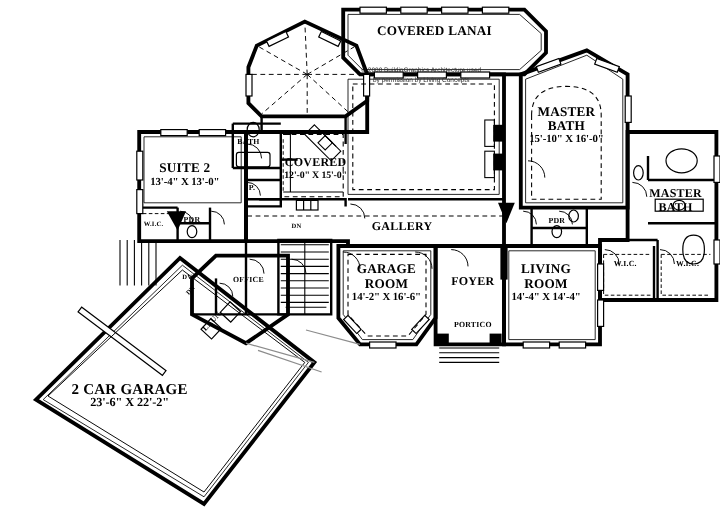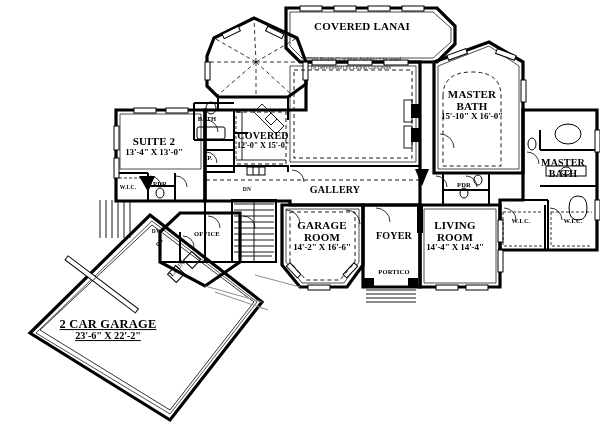--- a/index.html
+++ b/index.html
@@ -35,21 +35,21 @@
     display: block;
     font-weight: bold;
     letter-spacing: 0.2px;
   }
   .room-label .dim {
     display: block;
     font-weight: bold;
     font-size: 0.82em;
     letter-spacing: -0.1px;
   }
-  .lbl-xl  { font-size: 12.5px; text-decoration: underline; }
+  .lbl-xl  { font-size: 12.5px; }
   .lbl-lg  { font-size: 11px; }
   .lbl-md  { font-size: 10px; }
   .lbl-xs  { font-size: 6.5px; }
   .lbl-xxs { font-size: 5.5px; }
   .copyright {
     position: absolute;
     text-align: center;
     font-family: "Liberation Sans", "DejaVu Sans", sans-serif;
     font-size: 5.4px;
     line-height: 1.45;

